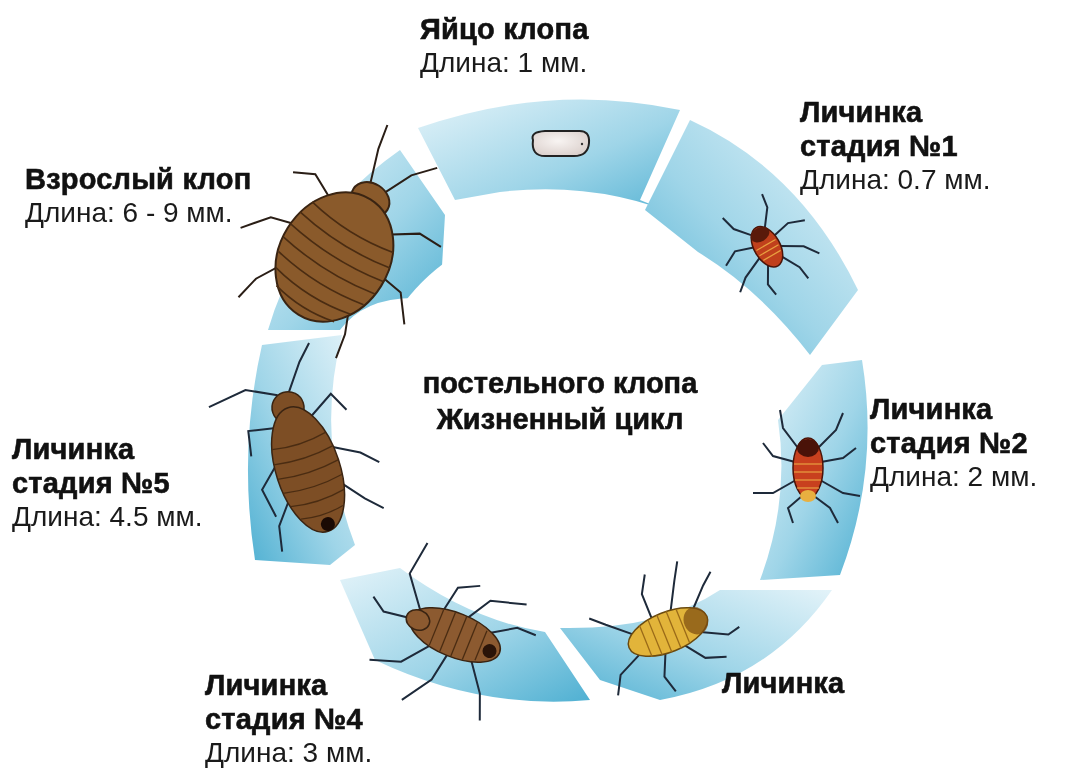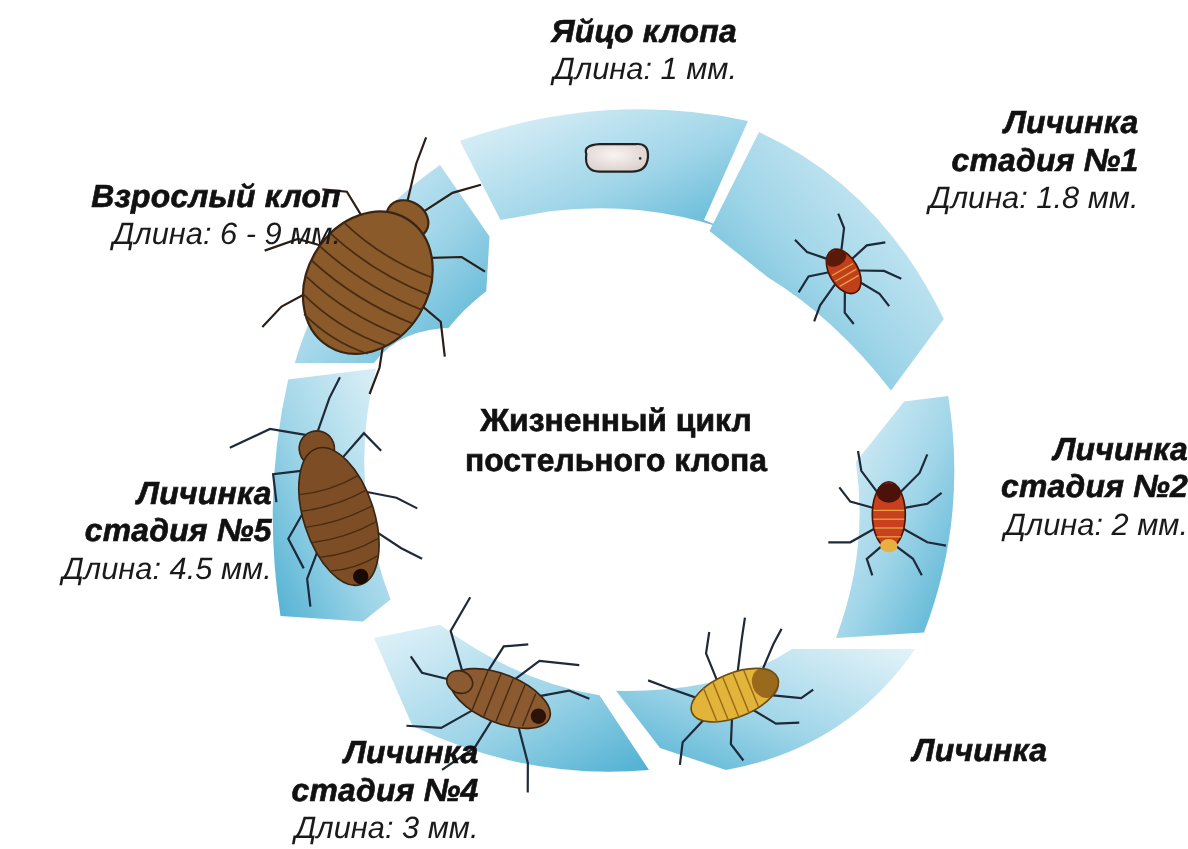--- a/index.html
+++ b/index.html
@@ -1,19 +1,19 @@
 <!DOCTYPE html>
 <html><head>
 <meta charset="utf-8">
 <style>
   html, body { margin: 0; padding: 0; background: #ffffff; }
   body { width: 1080px; height: 772px; position: relative; overflow: hidden;
          font-family: "Liberation Sans", sans-serif; color: #111; }
   #diagram { position: absolute; left: 0; top: 0; width: 1080px; height: 772px; }
-  .label { position: absolute; text-align: right; line-height: 1.18; font-style: italic; }
+  .label { position: absolute; text-align: left; line-height: 1.18; }
   .label .t { display: block; font-weight: 700; font-size: 29px; letter-spacing: 0.2px; color: #111;
               -webkit-text-stroke: 0.6px #111; }
   .label .s { display: block; font-size: 28px; color: #1a1a1a; }
   .center-title { position: absolute; left: 360px; top: 365px; width: 400px; text-align: center;
                   font-weight: 700; font-size: 29px; line-height: 1.25; -webkit-text-stroke: 0.6px #111; }
   .center-title span { display: block; }
 </style>
 </head>
 <body>
 
@@ -189,33 +189,33 @@
         <path d="M-31,-5 Q0,1 31,-5"></path>
         <path d="M-32,10 Q0,16 32,10"></path>
       <path d="M-31,25 Q0,31 31,25"></path>
         <path d="M-28,40 Q0,46 28,40"></path>
         <path d="M-22,55 Q0,60 22,55"></path>
     </g>
   </g>
 </svg>
 
 <div class="center-title">
+  <span>постельного клопа</span>
   <span>Жизненный цикл</span>
-  <span>постельного клопа</span>
 </div>
 
 <div class="label" style="left:420px; top:12px; width:250px;">
   <span class="t">Яйцо клопа</span>
   <span class="s">Длина: 1 мм.</span>
 </div>
 
 <div class="label" style="left:800px; top:95px; width:235px;">
   <span class="t">Личинка</span>
   <span class="t">стадия №1</span>
-  <span class="s">Длина: 1.8 мм.</span>
+  <span class="s">Длина: 0.7 мм.</span>
 </div>
 
 <div class="label" style="left:870px; top:392px; width:210px;">
   <span class="t">Личинка</span>
   <span class="t">стадия №2</span>
   <span class="s">Длина: 2 мм.</span>
 </div>
 
 <div class="label" style="left:722px; top:666px; width:230px;">
   <span class="t">Личинка</span>

